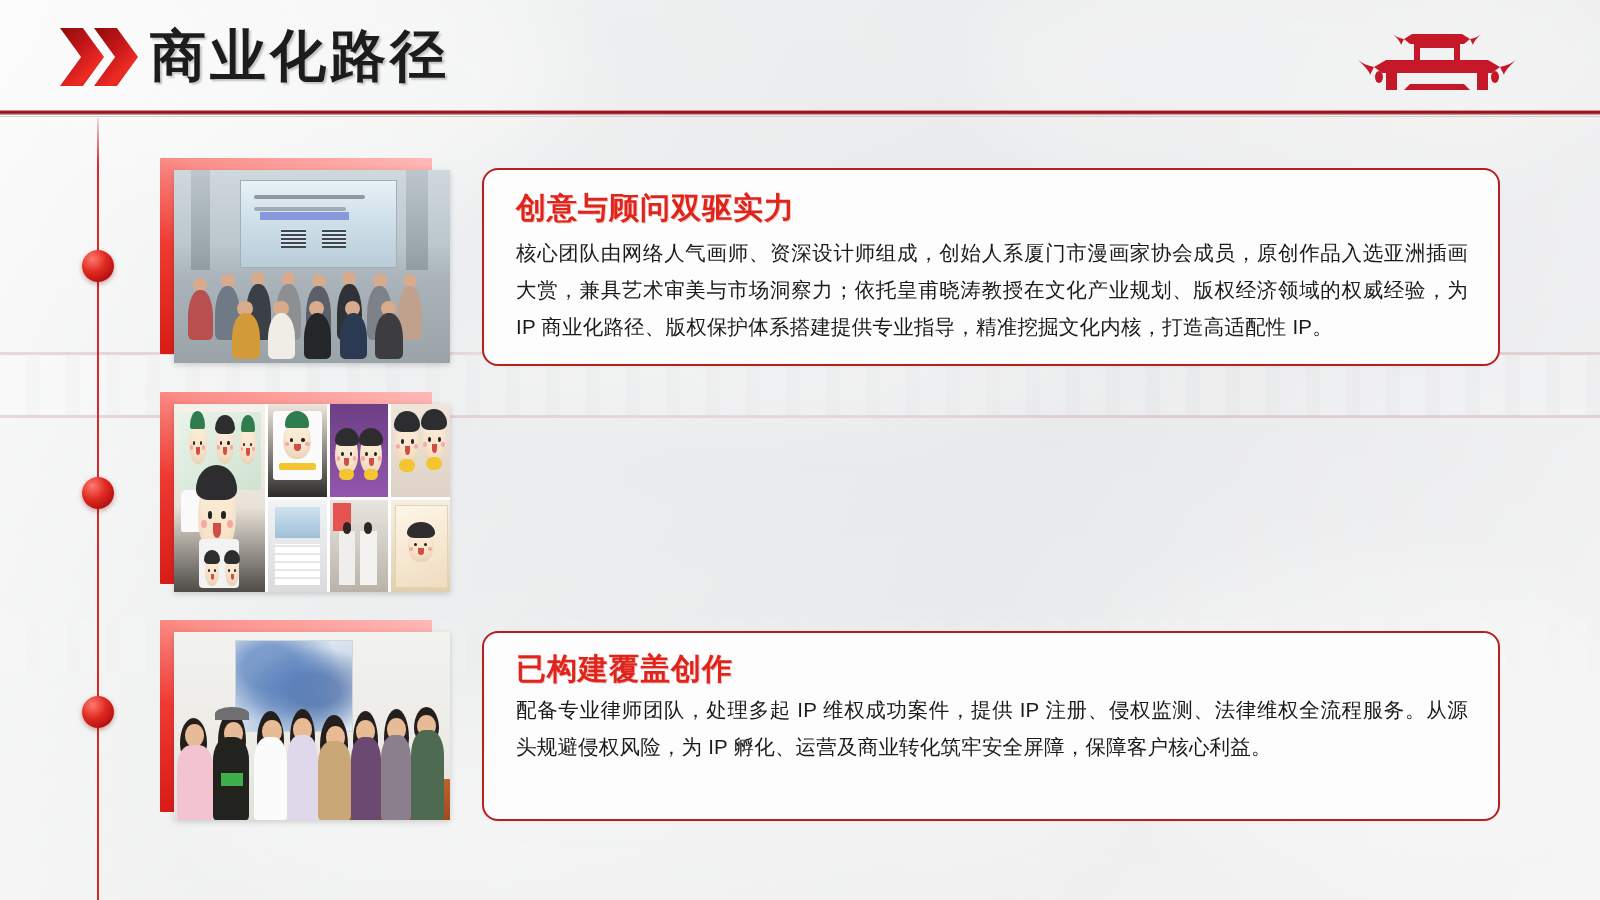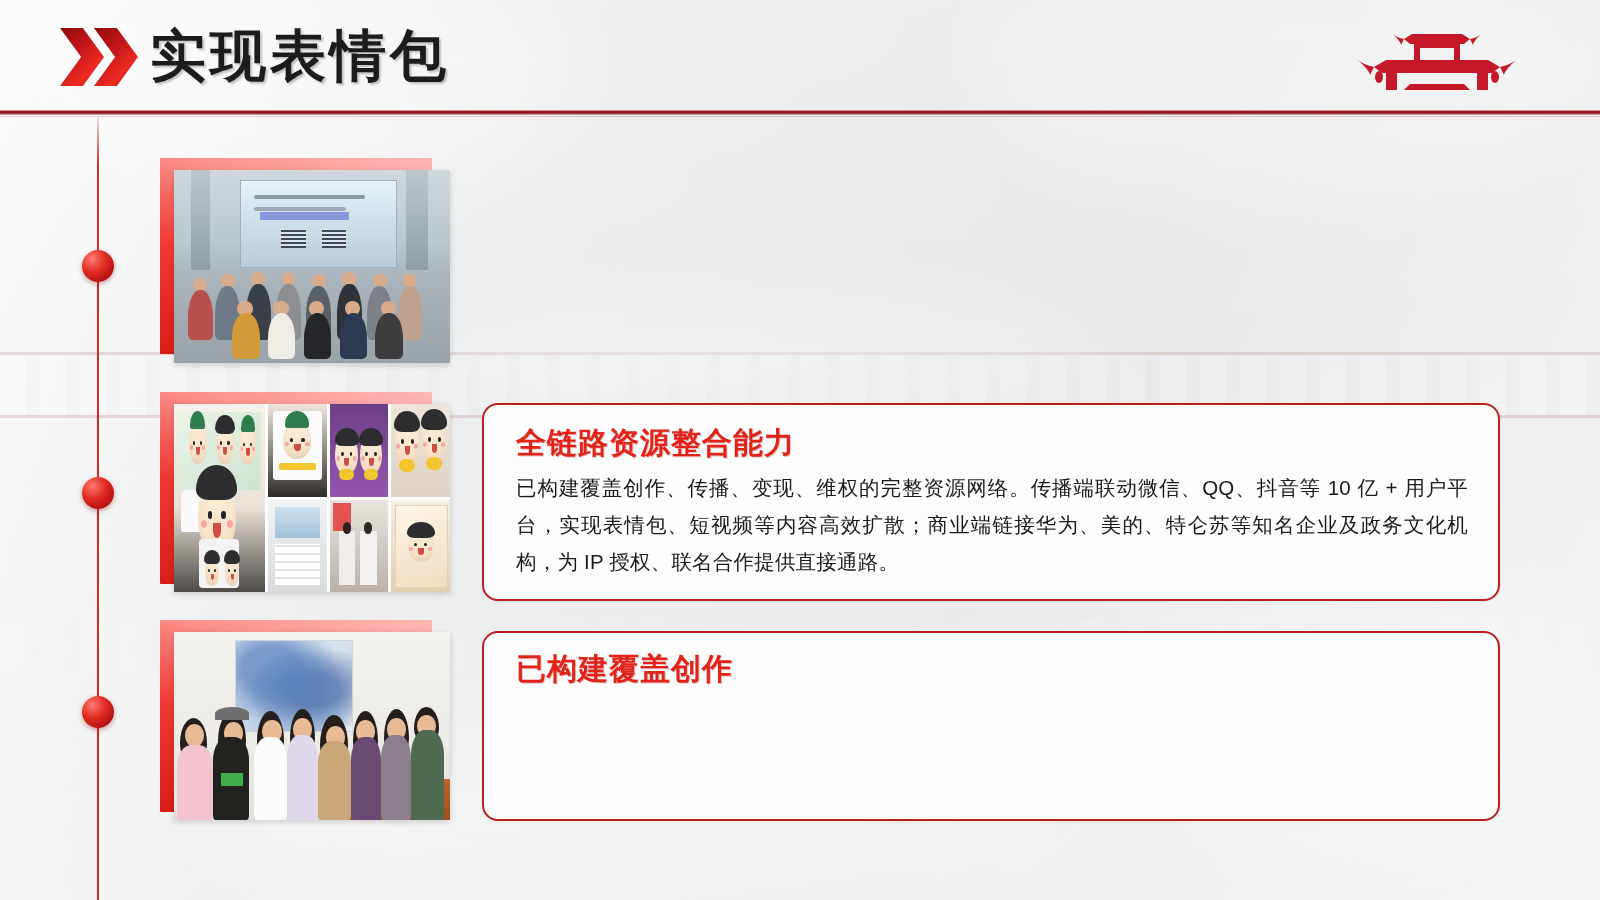--- a/index.html
+++ b/index.html
@@ -120,21 +120,21 @@
     <div class="wm-band" style="top:620px;height:52px;opacity:.30;"></div>
     <div class="wm-soft" style="left:200px;top:700px;width:900px;height:220px;background:rgba(255,255,255,.55);"></div>
     <div class="wm-soft" style="left:1100px;top:560px;width:520px;height:300px;background:rgba(255,255,255,.45);"></div>
   </div>
 
   <div class="header">
     <div class="chevrons">
       <div class="chev c1"></div>
       <div class="chev c2"></div>
     </div>
-    <div class="header-title">实现表情包</div>
+    <div class="header-title">商业化路径</div>
 
     <div class="logo">
       <svg viewBox="0 0 170 72" width="170" height="72" aria-hidden="true">
         <g fill="#c5192a">
 
           <path d="M60 12 L110 12 L118 17 L112 22 L58 22 L52 17 Z"></path>
           <path d="M52 17 q-7 -1 -11 -5 q8 8 8 11 Z"></path>
           <path d="M118 17 q7 -1 11 -5 q-8 8 -8 11 Z"></path>
           <rect x="62" y="22" width="6" height="16"></rect>
           <rect x="102" y="22" width="6" height="16"></rect>
@@ -201,20 +201,24 @@
       <div class="p1-person" style="left:34%;top:74%;width:10%;height:24%;background:#f0ece6;"></div>
       <div class="p1-head" style="left:49%;top:68%;width:5.5%;height:7.5%;"></div>
       <div class="p1-person" style="left:47%;top:74%;width:10%;height:24%;background:#25262a;"></div>
       <div class="p1-head" style="left:62%;top:68%;width:5.5%;height:7.5%;"></div>
       <div class="p1-person" style="left:60%;top:74%;width:10%;height:24%;background:#2b3a52;"></div>
       <div class="p1-head" style="left:75%;top:68%;width:5.5%;height:7.5%;"></div>
       <div class="p1-person" style="left:73%;top:74%;width:10%;height:24%;background:#3d3d40;"></div>
     </div>
   </div>
 
+  <div class="card" style="left:482px;top:168px;width:1018px;height:198px;">
+    <div class="card-title" style="top:18px;">创意与顾问双驱实力</div>
+    <div class="card-body" style="top:64px;">核心团队由网络人气画师、资深设计师组成，创始人系厦门市漫画家协会成员，原创作品入选亚洲插画大赏，兼具艺术审美与市场洞察力；依托皇甫晓涛教授在文化产业规划、版权经济领域的权威经验，为 IP 商业化路径、版权保护体系搭建提供专业指导，精准挖掘文化内核，打造高适配性 IP。</div>
+  </div>
 
   <div class="photo-wrap" style="left:160px;top:392px;width:290px;height:200px;">
     <div class="photo-frame" style="width:272px;height:192px;"></div>
     <div class="photo" style="left:14px;top:12px;width:276px;height:188px;">
       <div class="p2-grid">
 
         <div class="p2-cell" style="grid-row:1 / span 2;background:linear-gradient(180deg,#f6f1ea 0%,#e9e2d8 55%,#4e4b48 100%);">
           <div style="position:absolute;left:4%;top:4%;width:92%;height:42%;background:linear-gradient(135deg,#eaf3ea,#cfe3d2);"></div>
           <div class="mascot" style="left:16%;top:8%;width:20%;height:24%;">
             <div class="cap"></div>
@@ -337,24 +341,20 @@
               <div class="eye" style="right:24%"></div>
               <div class="cheek" style="left:6%"></div>
               <div class="cheek" style="right:6%"></div>
               <div class="mouth"></div>
             </div>
         </div>
       </div>
     </div>
   </div>
 
-  <div class="card" style="left:482px;top:403px;width:1018px;height:198px;">
-    <div class="card-title" style="top:18px;">全链路资源整合能力</div>
-    <div class="card-body" style="top:64px;">已构建覆盖创作、传播、变现、维权的完整资源网络。传播端联动微信、QQ、抖音等 10 亿 + 用户平台，实现表情包、短视频等内容高效扩散；商业端链接华为、美的、特仑苏等知名企业及政务文化机构，为 IP 授权、联名合作提供直接通路。</div>
-  </div>
 
   <div class="photo-wrap" style="left:160px;top:620px;width:290px;height:200px;">
     <div class="photo-frame" style="width:272px;height:192px;"></div>
     <div class="photo" style="left:14px;top:12px;width:276px;height:188px;">
       <div class="p3-room"></div>
       <div class="p3-art"></div>
       <div class="p3-table"></div>
 
       <div class="p3-hair" style="left:2%;top:46%;width:10%;height:22%;"></div>
       <div class="p3-head" style="left:4%;top:49%;width:7%;height:12%;"></div>
@@ -387,15 +387,16 @@
       <div class="p3-person" style="left:75%;width:11%;height:45%;background:#8b7f8d;"></div>
 
       <div class="p3-hair" style="left:87%;top:40%;width:9%;height:18%;"></div>
       <div class="p3-head" style="left:88%;top:44%;width:7%;height:12%;"></div>
       <div class="p3-person" style="left:86%;width:12%;height:48%;background:#4e6b52;"></div>
     </div>
   </div>
 
   <div class="card" style="left:482px;top:631px;width:1018px;height:190px;">
     <div class="card-title" style="top:16px;">已构建覆盖创作</div>
+    <div class="card-body" style="top:58px;">配备专业律师团队，处理多起 IP 维权成功案件，提供 IP 注册、侵权监测、法律维权全流程服务。从源头规避侵权风险，为 IP 孵化、运营及商业转化筑牢安全屏障，保障客户核心利益。</div>
   </div>
 
 </div>
 
 </body></html>

